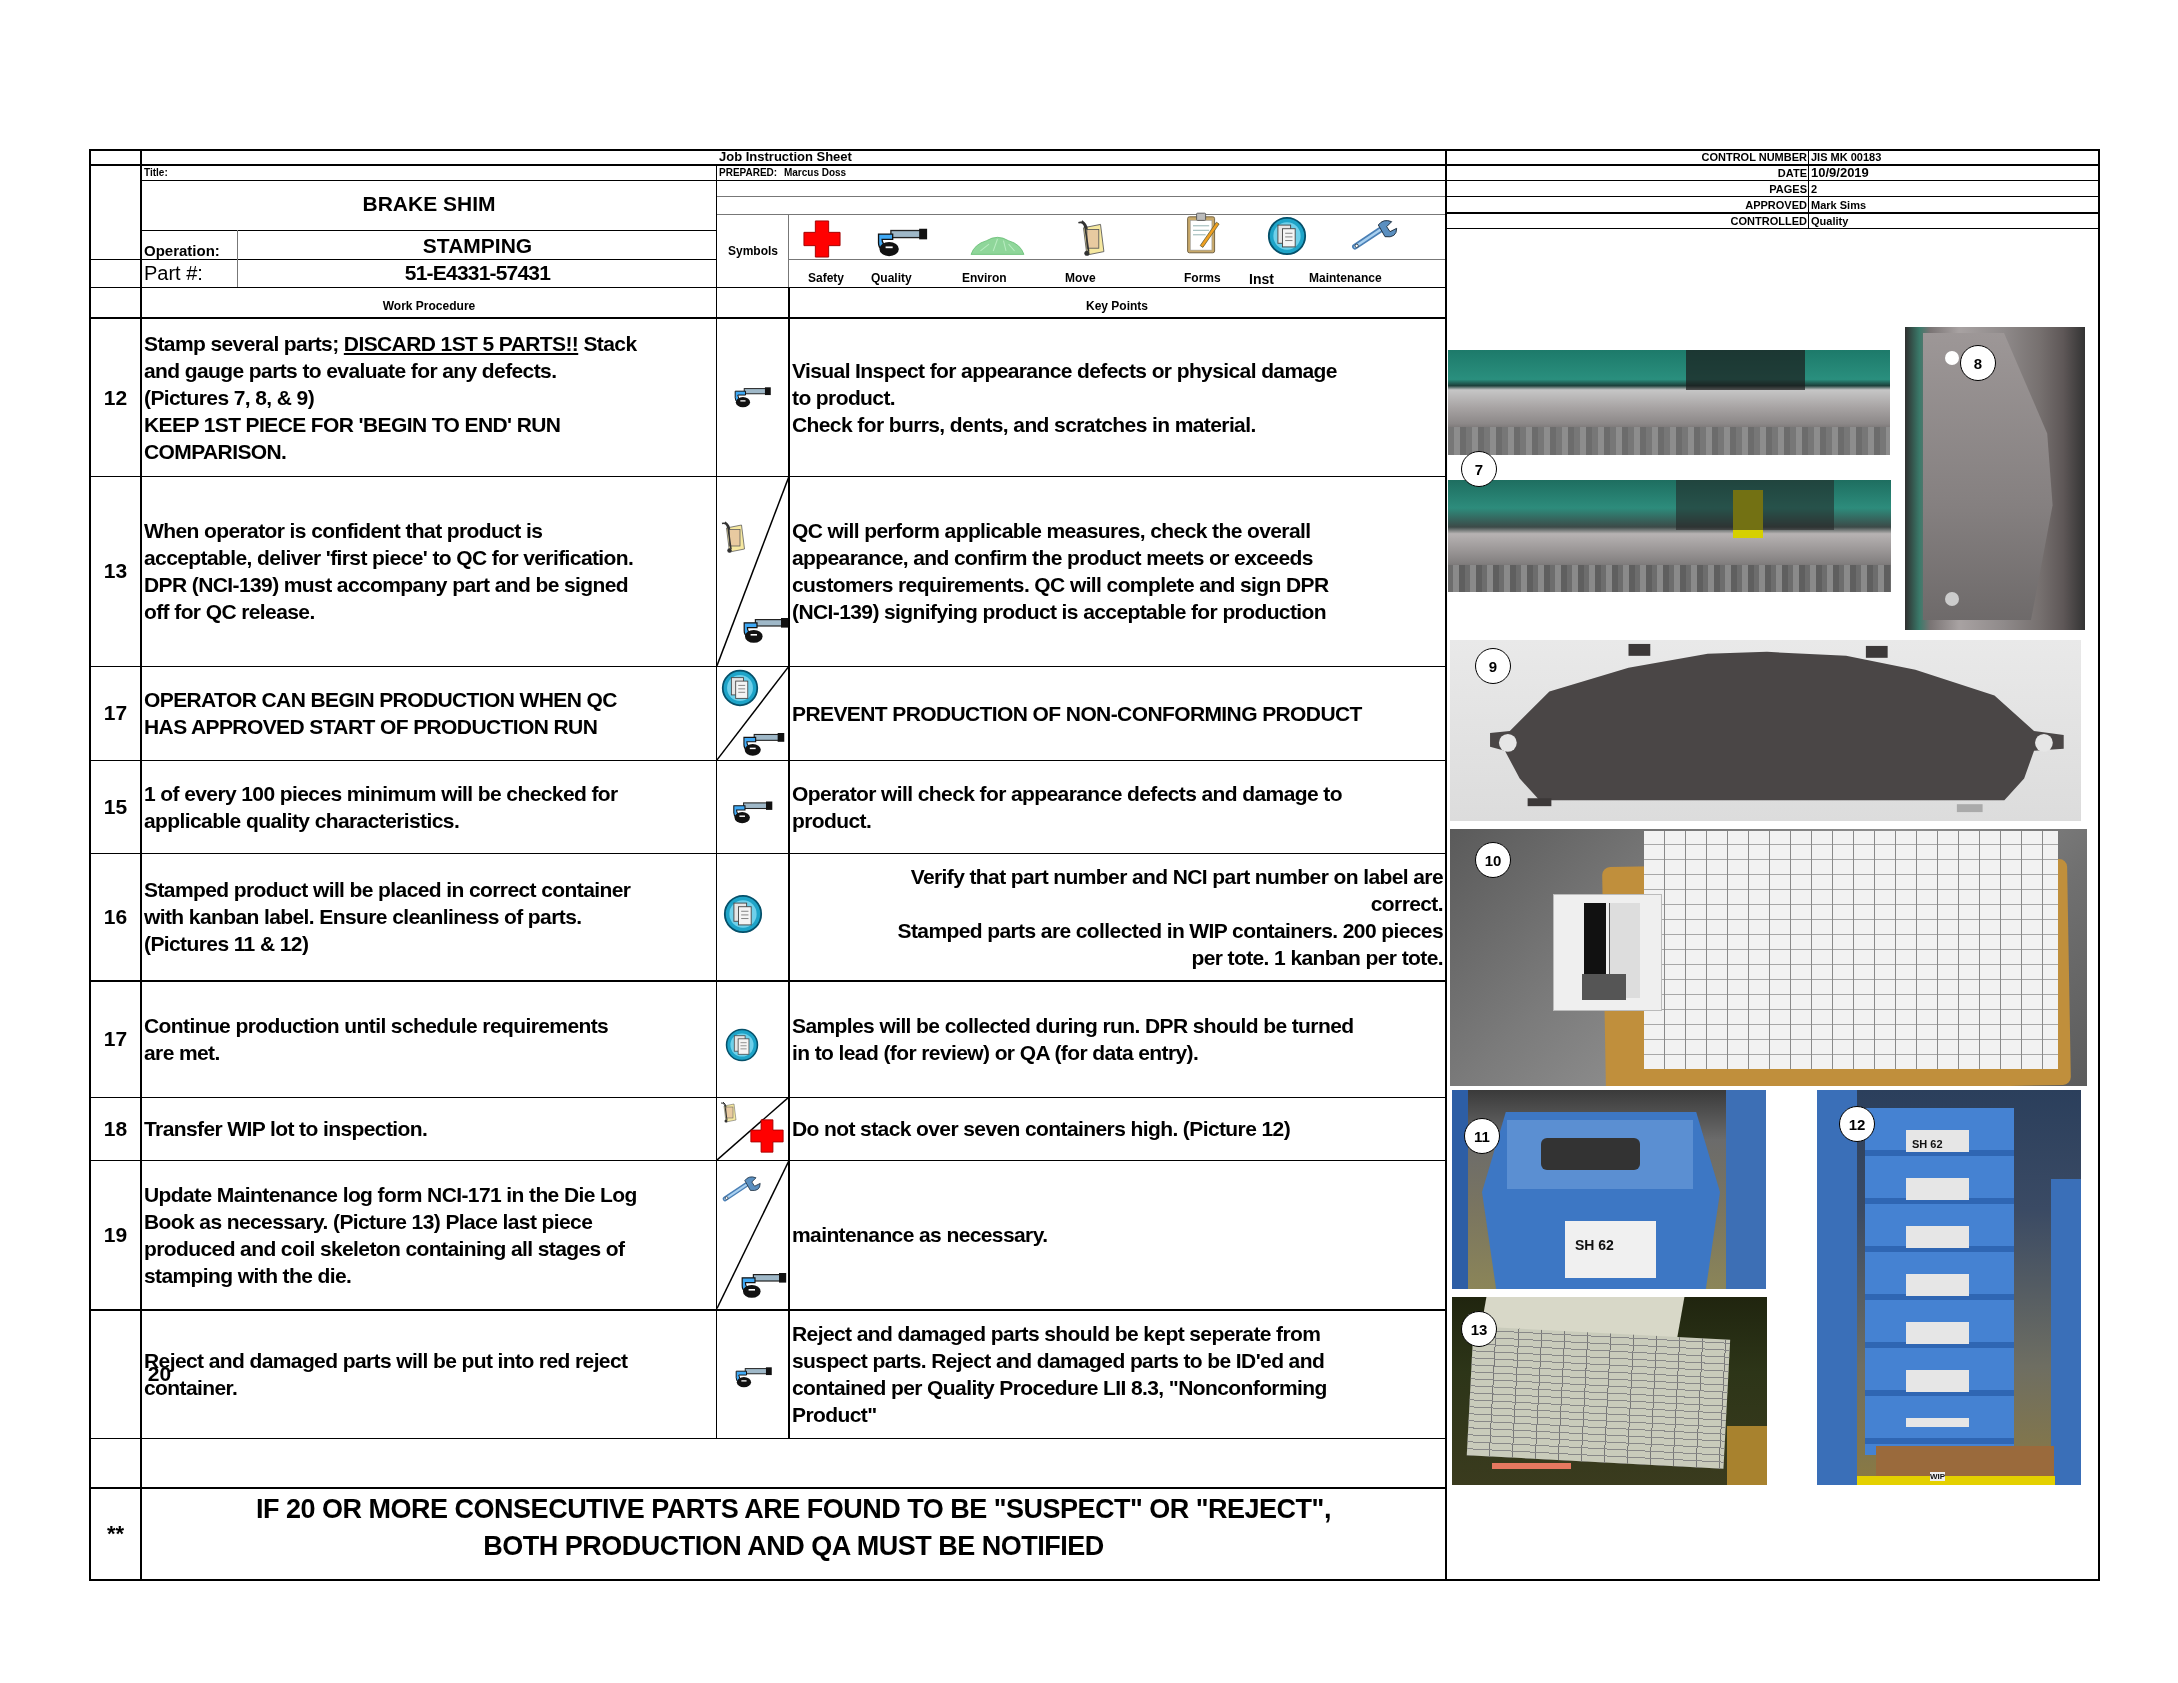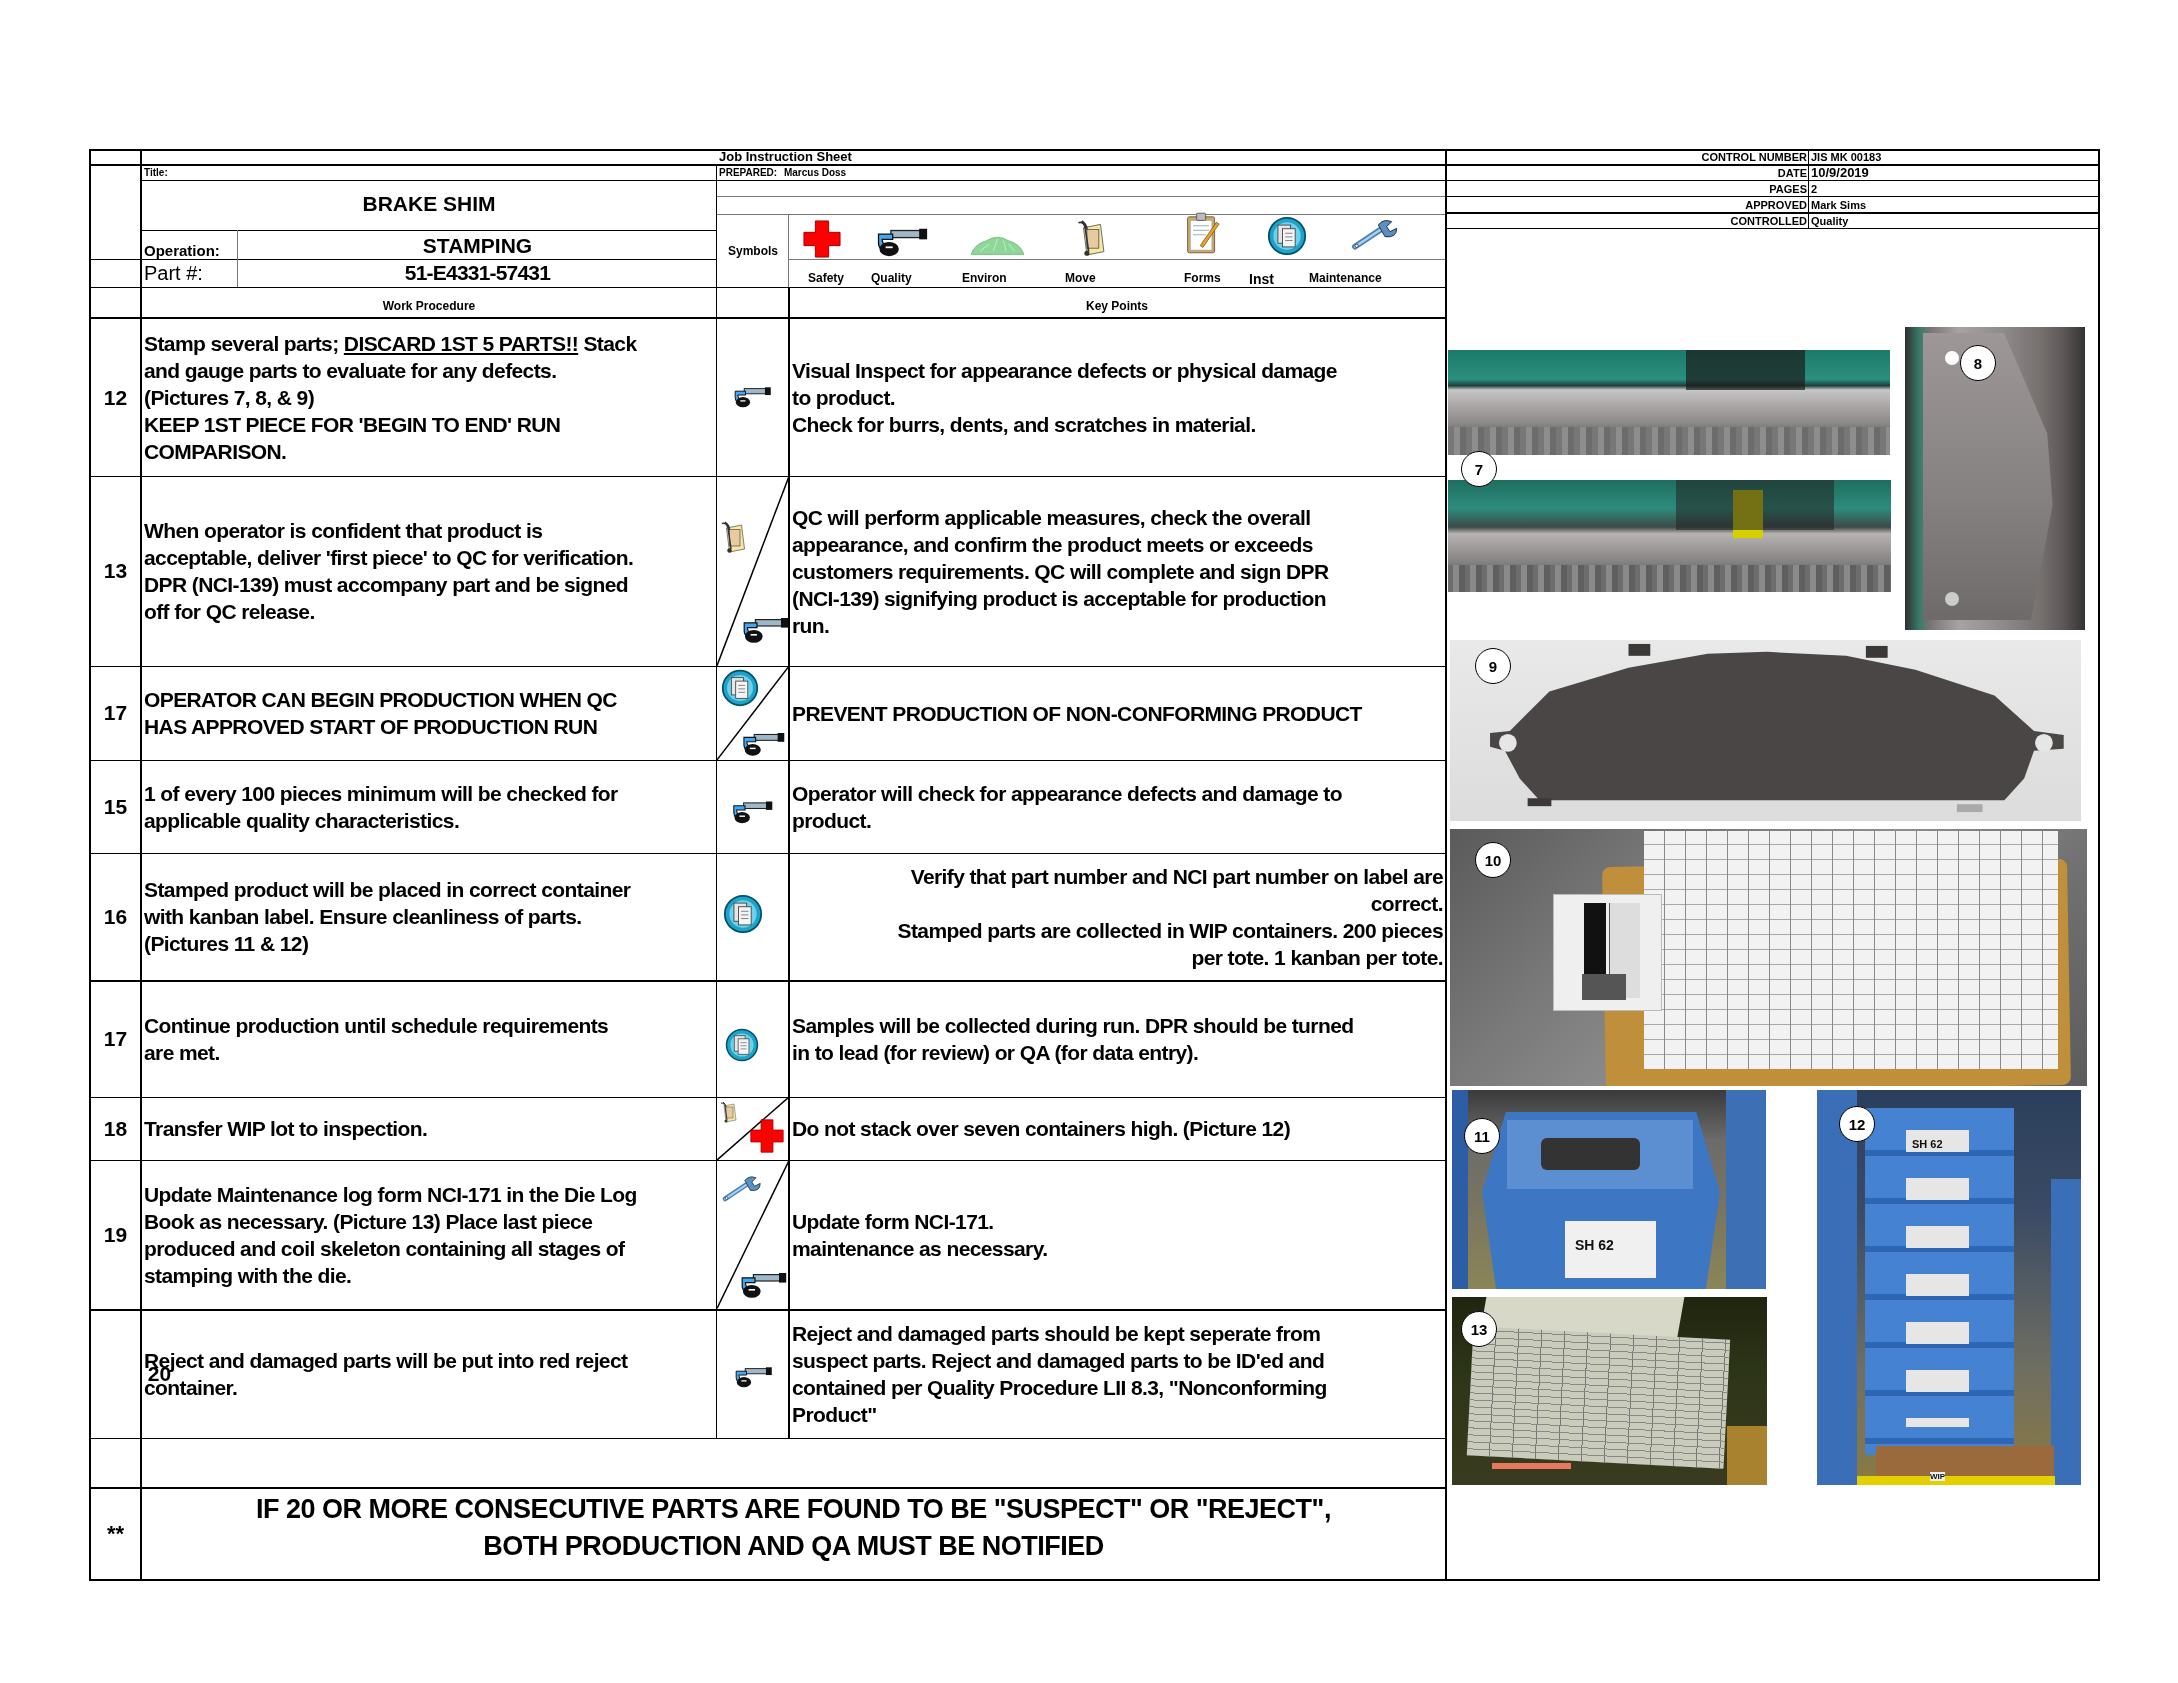--- a/index.html
+++ b/index.html
@@ -221,21 +221,20 @@
         <use href="#sym-move"></use>
       </svg>
     <svg class="icon" style="left:741px; top:616px;" width="48" height="28" viewBox="0 0 48 28">
         <use href="#sym-quality"></use>
       </svg>
     <div class="cell-text" style="left:792px; top:476px; width:651px; height:190px;">
       <span class="line">QC will perform applicable measures, check the overall</span>
       <span class="line">appearance, and confirm the product meets or exceeds</span>
       <span class="line">customers requirements.  QC will complete and sign DPR</span>
       <span class="line">(NCI-139) signifying product is acceptable for production</span>
-      <span class="line">run.</span>
     </div>
   </div>
 
   <div>
     <div class="stepnum" style="left:91px; top:666px; width:49px; height:94px;">17</div>
     <div class="cell-text" style="left:144px; top:666px; width:572px; height:94px;">
       <span class="line">OPERATOR CAN BEGIN PRODUCTION WHEN QC</span>
       <span class="line">HAS APPROVED START OF PRODUCTION RUN</span>
     </div>
     <svg class="icon" style="left:721px; top:669px;" width="38" height="38" viewBox="0 0 38 38">
@@ -321,21 +320,20 @@
       <span class="line">produced and coil skeleton containing all stages of</span>
       <span class="line">stamping with the die.</span>
     </div>
     <svg class="icon" style="left:721px; top:1174px;" width="42" height="30" viewBox="0 0 42 30">
         <use href="#sym-maint"></use>
       </svg>
     <svg class="icon" style="left:739px; top:1271px;" width="48" height="28" viewBox="0 0 48 28">
         <use href="#sym-quality"></use>
       </svg>
     <div class="cell-text" style="left:792px; top:1160px; width:651px; height:149px;">
-      <span class="line">Update form NCI-171.</span>
       <span class="line">maintenance as necessary.</span>
     </div>
   </div>
 
   <div>
     <div class="stepnum" style="left:91px; top:1310px; width:49px; height:128px;padding-left:44px;">20</div>
     <div class="cell-text" style="left:144px; top:1310px; width:572px; height:128px;">
       <span class="line">Reject and damaged parts will be put into red reject</span>
       <span class="line">container.</span>
     </div>

